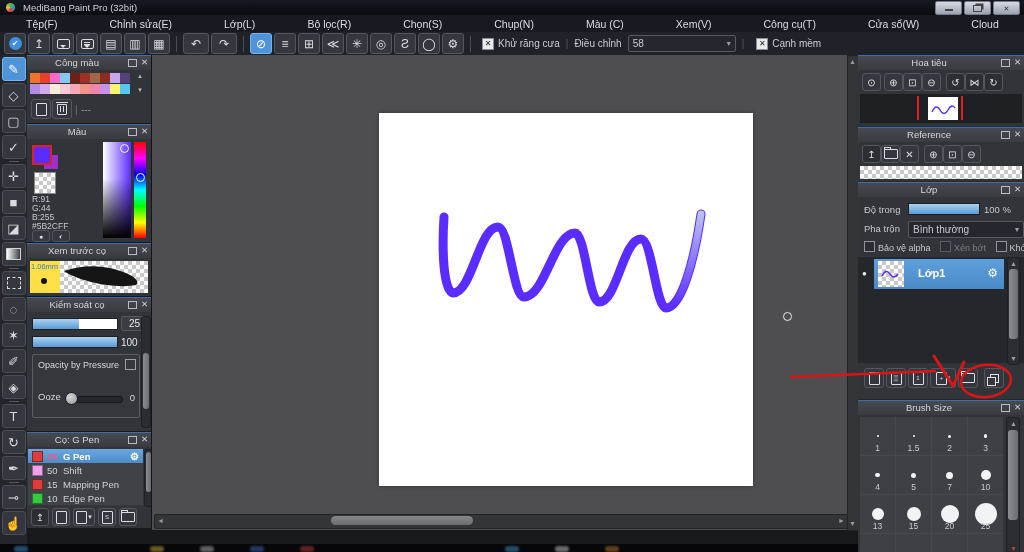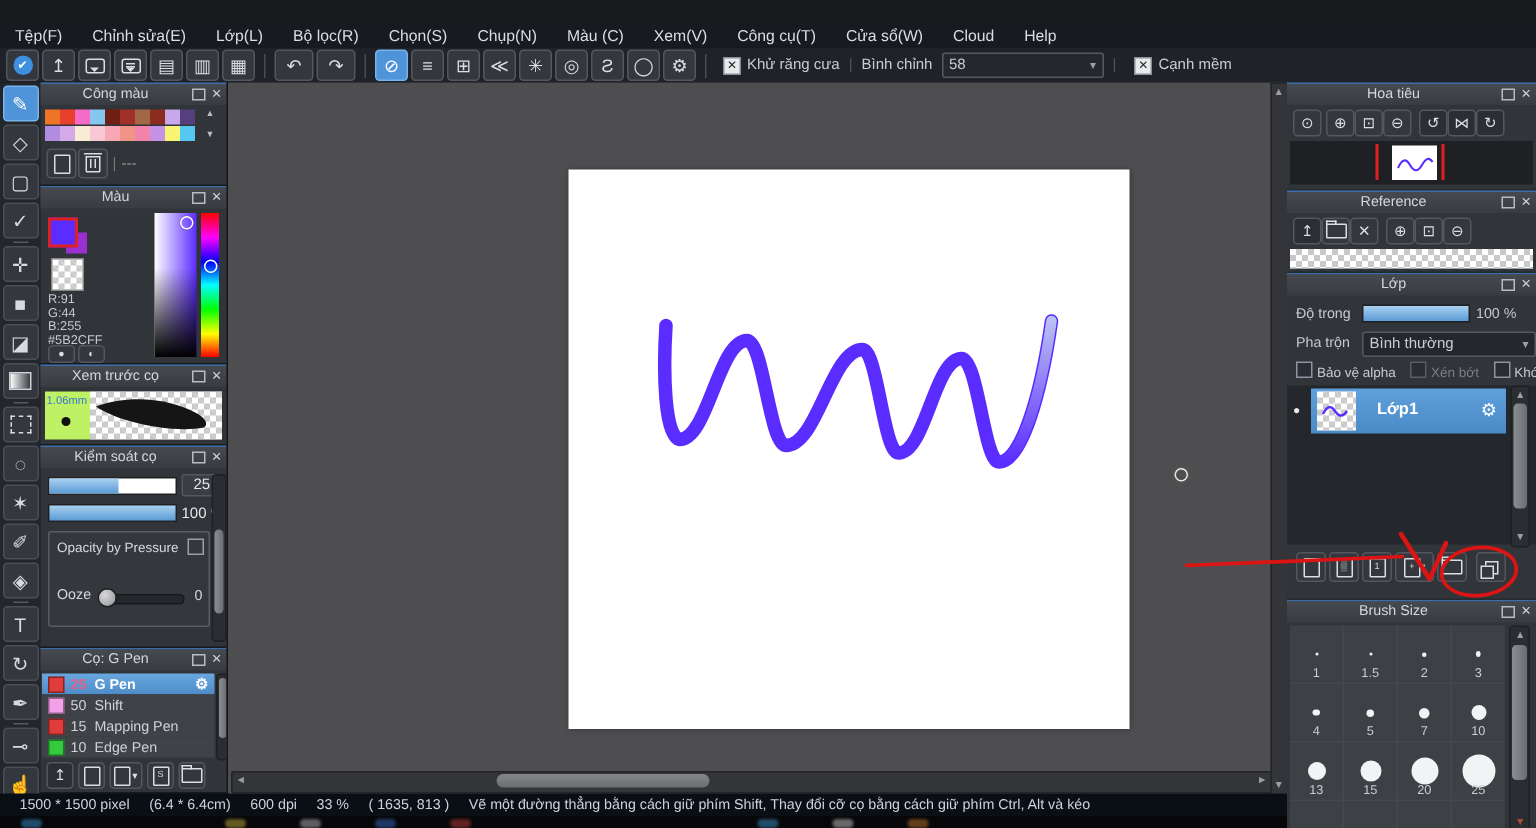--- a/index.html
+++ b/index.html
@@ -15,21 +15,21 @@
         background:conic-gradient(#4db848,#2e9fd4,#e03c3c,#f0c040,#4db848);}
   .title-txt{font-size:9.5px;color:#cfd2d8;}
   .winbtns{position:absolute;right:4px;top:1px;display:flex;gap:2px;}
   .wbtn{width:25px;height:12px;border:1px solid #757b88;border-radius:2px;
         background:linear-gradient(#d6dae2,#9ba2b0);display:flex;align-items:center;justify-content:center;
         color:#333;font-size:7px;line-height:7px;}
   .wbar{width:8px;height:2px;background:#444;margin-top:4px;}
   .wrest{width:7px;height:5px;border:1px solid #444;box-shadow:2px -2px 0 -0.5px #444;}
 
   .menubar{left:0;top:15px;width:1024px;height:17px;background:#171a20;display:flex;align-items:center;}
-  .mitem{padding:0 10px;font-size:10.5px;color:#dcdee2;white-space:nowrap;}
+  .mitem{padding:0 26px;font-size:10.5px;color:#dcdee2;white-space:nowrap;}
 
   .toolbar{left:0;top:32px;width:1024px;height:23px;background:#1f2228;display:flex;align-items:center;
            border-bottom:1px solid #0d0e11;}
   .tb-btn{width:20px;height:19px;margin:0 1px;border:1px solid #54575e;border-radius:3px;
           background:#34373d;display:flex;align-items:center;justify-content:center;
           color:#dcdee2;font-size:12px;line-height:12px;flex:none;}
   .tb-btn.on{background:#4f94d8;border-color:#77b4ec;color:#fff;}
   .tb-sep{width:1px;height:16px;background:#4a4d54;margin:0 5px;flex:none;}
   .cloud-ic{width:13px;height:13px;border-radius:50%;background:#3f8fe0;color:#fff;font-size:8px;
             line-height:13px;text-align:center;}
@@ -133,20 +133,35 @@
   .blob{position:absolute;top:2px;width:14px;height:6px;border-radius:3px;opacity:.45;filter:blur(1px);}
 
   svg{display:block;}
   .overlay{position:absolute;left:0;top:0;width:1024px;height:552px;pointer-events:none;z-index:60;}
 </style>
 </head>
 <body>
 
 <div id="app">
 
+  <div class="abs titlebar">
+    <span class="logo"></span>
+    <span class="title-txt">MediBang Paint Pro (32bit)</span>
+    <span class="winbtns">
+      <span class="wbtn">
+          <span class="wbar"></span>
+        </span>
+      <span class="wbtn">
+          <span class="wrest"></span>
+        </span>
+      <span class="wbtn">
+          <span>✕</span>
+        </span>
+    </span>
+  </div>
 
   <div class="abs menubar">
     <span class="mitem">Tệp(F)</span>
     <span class="mitem">Chỉnh sửa(E)</span>
     <span class="mitem">Lớp(L)</span>
     <span class="mitem">Bộ lọc(R)</span>
     <span class="mitem">Chọn(S)</span>
     <span class="mitem">Chụp(N)</span>
     <span class="mitem">Màu (C)</span>
     <span class="mitem">Xem(V)</span>
@@ -210,21 +225,21 @@
     <div class="tb-btn">
         <span>◯</span>
       </div>
     <div class="tb-btn">
         <span>⚙</span>
       </div>
     <div class="tb-sep"></div>
     <span class="xcb">✕</span>
     <span class="tb-lab">Khử răng cưa</span>
     <span style="color:#555;margin:0 6px">|</span>
-    <span class="tb-lab">Bình chỉnh</span>
+    <span class="tb-lab">Điều chỉnh</span>
     <div class="dd" style="width:98px;margin-left:6px">
       <span>58</span>
       <span class="arr">▾</span>
     </div>
     <span style="color:#555;margin:0 6px">|</span>
     <span class="xcb">✕</span>
     <span class="tb-lab">Cạnh mềm</span>
   </div>
 
   <div class="abs toolcol">
@@ -352,21 +367,21 @@
       <div class="abs huebar" style="left:107px;top:17px;width:12px;height:96px"></div>
       <span class="ring" style="left:109px;top:48px"></span>
     </div>
 
     <div class="panel" style="left:0;top:188px;width:124px;height:52px">
       <div class="hd">
           <span class="hd-t">Xem trước cọ</span>
         <span class="po"></span>
         <span class="px">✕</span>
         </div>
-      <div class="abs" style="left:3px;top:17px;width:30px;height:32px;background:#bef264">
+      <div class="abs" style="left:3px;top:17px;width:30px;height:32px;background:#fde047">
         <span class="abs" style="left:1px;top:1px;font-size:7.5px;color:#3a7ad0">1.06mm</span>
         <span class="abs" style="left:11px;top:17px;width:6px;height:6px;border-radius:50%;background:#111"></span>
       </div>
       <div class="abs chk" style="left:33px;top:17px;width:88px;height:32px">
         <svg width="88" height="32" viewBox="0 0 88 32">
           <path d="M4,10 C26,2 52,4 72,15 C77,18 79,22 76,24 C56,28 20,21 4,10 Z" fill="#151515"></path>
         </svg>
       </div>
     </div>
 
@@ -658,28 +673,20 @@
         <div class="cell"></div>
       </div>
       <div class="vsb" style="left:148px;top:16px;width:12px;height:136px">
         <span class="sarr" style="left:3px;top:0">▲</span>
         <div class="vsb-th" style="top:12px;height:90px"></div>
         <span class="sarr" style="left:3px;bottom:0;color:#b04a38">▼</span>
       </div>
     </div>
   </div>
 
-  <div class="abs statusbar">
-    <span>1500 * 1500 pixel</span>
-    <span>(6.4 * 6.4cm)</span>
-    <span>600 dpi</span>
-    <span>33 %</span>
-    <span>( 1635, 813 )</span>
-    <span>Vẽ một đường thẳng bằng cách giữ phím Shift, Thay đổi cỡ cọ bằng cách giữ phím Ctrl, Alt và kéo</span>
-  </div>
 
   <div class="abs taskbar">
     <span class="blob" style="left:14px;background:#3fa0e0"></span>
     <span class="blob" style="left:150px;background:#d8c040"></span>
     <span class="blob" style="left:200px;background:#c8c8c8"></span>
     <span class="blob" style="left:250px;background:#4070d0"></span>
     <span class="blob" style="left:300px;background:#d04040"></span>
     <span class="blob" style="left:505px;background:#40a0d8"></span>
     <span class="blob" style="left:555px;background:#e0e0e0"></span>
     <span class="blob" style="left:605px;background:#d08030"></span>

